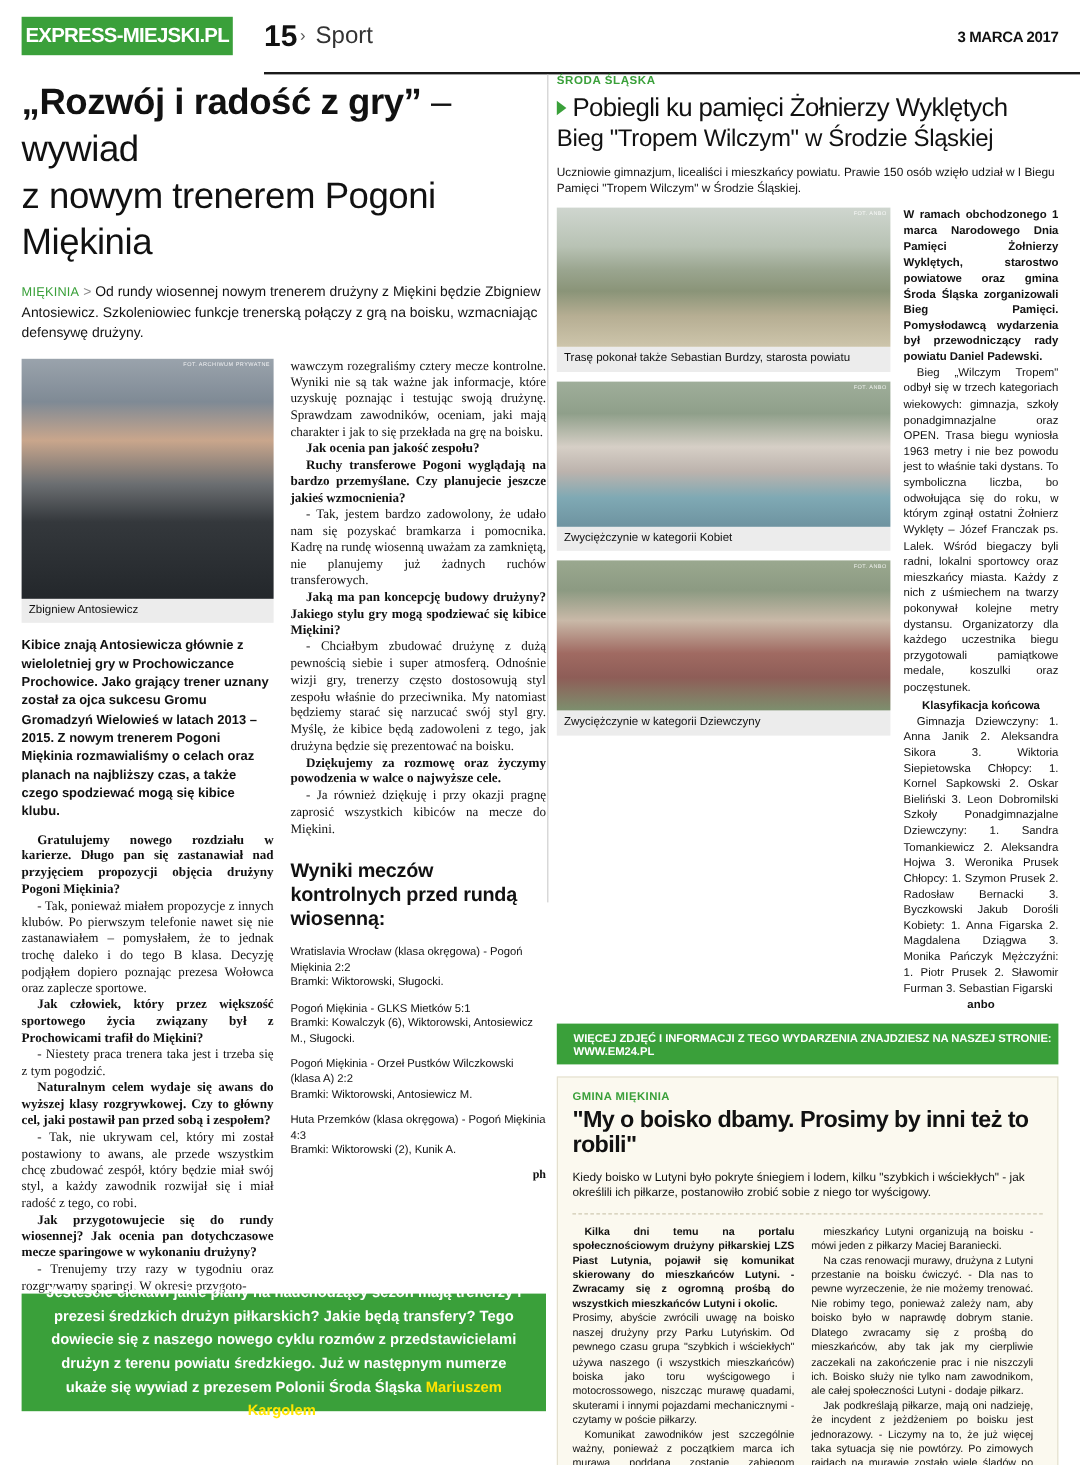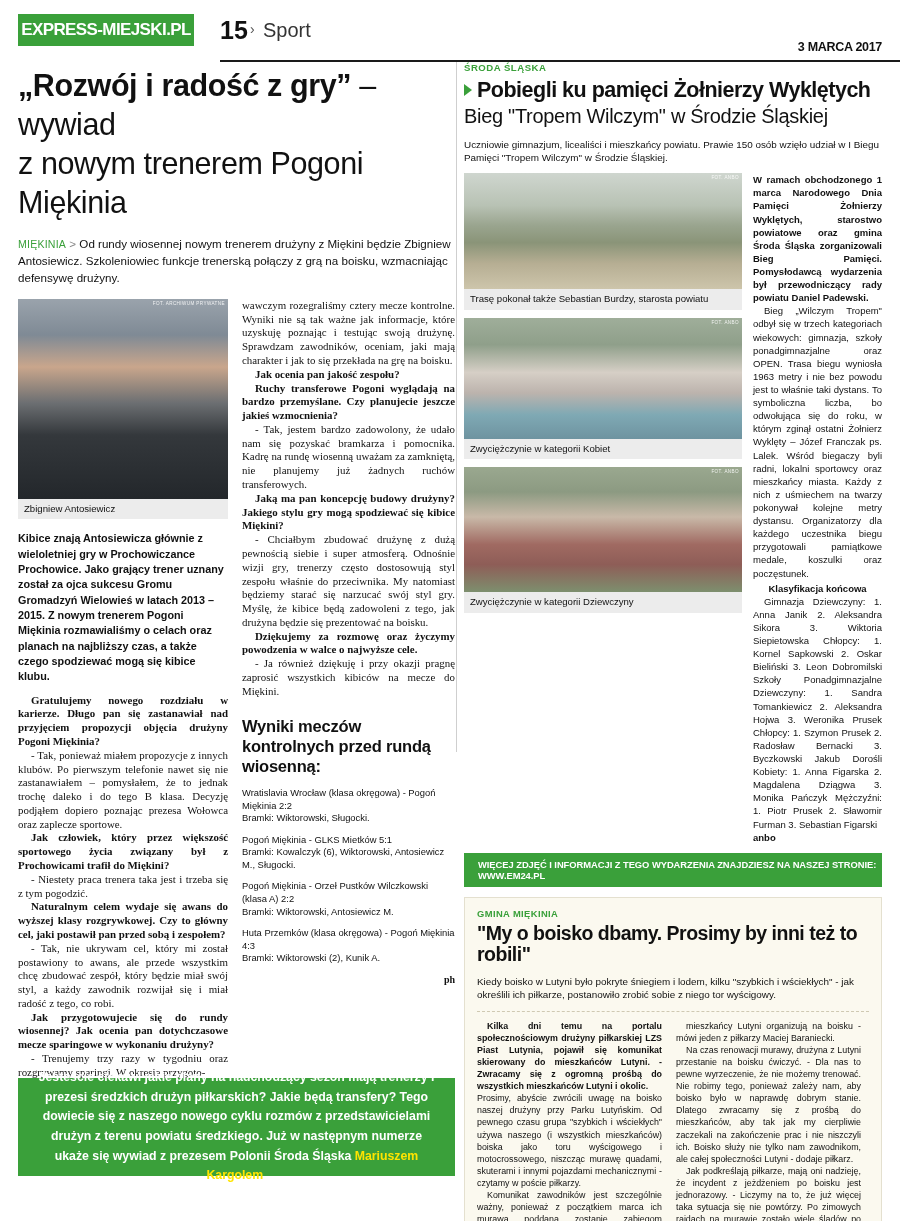--- a/index.html
+++ b/index.html
@@ -14,21 +14,21 @@
   .masthead{position:absolute;left:18px;top:14px;width:864px;height:40px;}
   .brand{
     position:absolute;left:0;top:0;width:176px;height:32px;background:#3aa03a;
     color:#fff;font-weight:bold;font-size:17px;letter-spacing:-0.6px;
     display:flex;align-items:center;justify-content:center;
     font-family:"Liberation Sans", sans-serif;
   }
   .pagenum{position:absolute;left:202px;top:2px;font-size:25px;font-weight:bold;color:#111;}
   .chev{position:absolute;left:232px;top:7px;font-size:14px;color:#555;}
   .section{position:absolute;left:245px;top:5px;font-size:20px;color:#333;font-weight:400;}
-  .issuedate{position:absolute;right:0;top:10px;font-size:12.5px;font-weight:bold;letter-spacing:-0.3px;color:#111;margin-top:16px;}
+  .issuedate{position:absolute;right:0;top:10px;font-size:12.5px;font-weight:bold;letter-spacing:-0.3px;color:#111;}
   .rule-top{position:absolute;left:202px;top:46px;width:680px;height:2px;background:#1a1a1a;}
 
   
   .left-col{position:absolute;left:18px;top:66px;width:437px;}
   .right-col{position:absolute;left:464px;top:62px;width:418px;}
   .vdivider{position:absolute;left:456px;top:62px;width:1px;height:690px;background:#cfcfcf;}
 
   
   h1.lead{
     margin:0;font-size:30.5px;line-height:1.28;font-weight:400;color:#111;
@@ -67,21 +67,21 @@
   .result{font-family:"Liberation Sans", sans-serif;font-size:9.4px;line-height:1.34;margin:0 0 9px 0;}
   .sig{text-align:right;font-weight:bold;font-size:10px;font-family:"Liberation Serif",serif;}
 
   
   .eyebrow{color:#3aa03a;font-size:9.6px;font-weight:bold;letter-spacing:0.5px;margin-bottom:5px;}
   .tri{
     display:inline-block;width:0;height:0;border-left:8px solid #3aa03a;
     border-top:6px solid transparent;border-bottom:6px solid transparent;
     margin-right:5px;vertical-align:1px;
   }
-  h2.r-head{margin:0;font-size:21.5px;font-weight:bold;line-height:1.12;letter-spacing:-0.5px;color:#111;}
+  h2.r-head{margin:0;font-size:21.5px;font-weight:normal;line-height:1.12;letter-spacing:-0.5px;color:#111;}
   h3.r-sub{margin:3px 0 0 0;font-size:20px;font-weight:400;line-height:1.14;color:#111;letter-spacing:-0.3px;}
   .r-lede{font-size:9.9px;line-height:1.33;margin:10px 0 0 0;color:#111;}
   .r-body{font-size:9.5px;line-height:1.38;text-align:justify;color:#111;}
   .r-body p{margin:0;text-indent:11px;}
   .r-body p.b{font-weight:bold;text-indent:0;}
   .r-body p.c{font-weight:bold;text-align:center;text-indent:0;margin-top:2px;}
 
   .greenbar{
     background:#3aa03a;color:#fff;font-size:9.4px;font-weight:bold;letter-spacing:-0.05px;
     padding:6px 0 6px 14px;
@@ -228,21 +228,21 @@
           <span class="credit">FOT. ANBO</span>
         </div>
         <div class="cap">Zwyciężczynie w kategorii Dziewczyny</div>
       </div>
 
       <div style="width:129px;flex:none;" class="r-body">
         <p class="b">W ramach obchodzonego 1 marca Narodowego Dnia Pamięci Żołnierzy Wyklętych, starostwo powiatowe oraz gmina Środa Śląska zorganizowali Bieg Pamięci. Pomysłodawcą wydarzenia był przewodniczący rady powiatu Daniel Padewski.</p>
         <p>Bieg „Wilczym Tropem" odbył się w trzech kategoriach wiekowych: gimnazja, szkoły ponadgimnazjalne oraz OPEN. Trasa biegu wyniosła 1963 metry i nie bez powodu jest to właśnie taki dystans. To symboliczna liczba, bo odwołująca się do roku, w którym zginął ostatni Żołnierz Wyklęty – Józef Franczak ps. Lalek. Wśród biegaczy byli radni, lokalni sportowcy oraz mieszkańcy miasta. Każdy z nich z uśmiechem na twarzy pokonywał kolejne metry dystansu. Organizatorzy dla każdego uczestnika biegu przygotowali pamiątkowe medale, koszulki oraz poczęstunek.</p>
         <p class="c">Klasyfikacja końcowa</p>
         <p>Gimnazja Dziewczyny: 1. Anna Janik 2. Aleksandra Sikora 3. Wiktoria Siepietowska Chłopcy: 1. Kornel Sapkowski 2. Oskar Bieliński 3. Leon Dobromilski Szkoły Ponadgimnazjalne Dziewczyny: 1. Sandra Tomankiewicz 2. Aleksandra Hojwa 3. Weronika Prusek Chłopcy: 1. Szymon Prusek 2. Radosław Bernacki 3. Byczkowski Jakub Dorośli Kobiety: 1. Anna Figarska 2. Magdalena Dziągwa 3. Monika Pańczyk Mężczyźni: 1. Piotr Prusek 2. Sławomir Furman 3. Sebastian Figarski</p>
-        <p style="text-align:left;font-weight:bold;text-indent:0;">anbo</p>
+        <p style="text-align:center;font-weight:bold;text-indent:0;">anbo</p>
       </div>
     </div>
 
     <div class="greenbar" style="margin-top:9px;">
       <span>WIĘCEJ ZDJĘĆ I INFORMACJI Z TEGO WYDARZENIA ZNAJDZIESZ NA NASZEJ STRONIE: </span><b>WWW.EM24.PL</b>
     </div>
 
     <div class="beigebox" style="margin-top:10px;padding:10px 12px 12px 12px;">
       <div class="beige-eyebrow">GMINA MIĘKINIA</div>
       <h2 class="beige-head">"My o boisko dbamy. Prosimy by inni też to robili"</h2>

